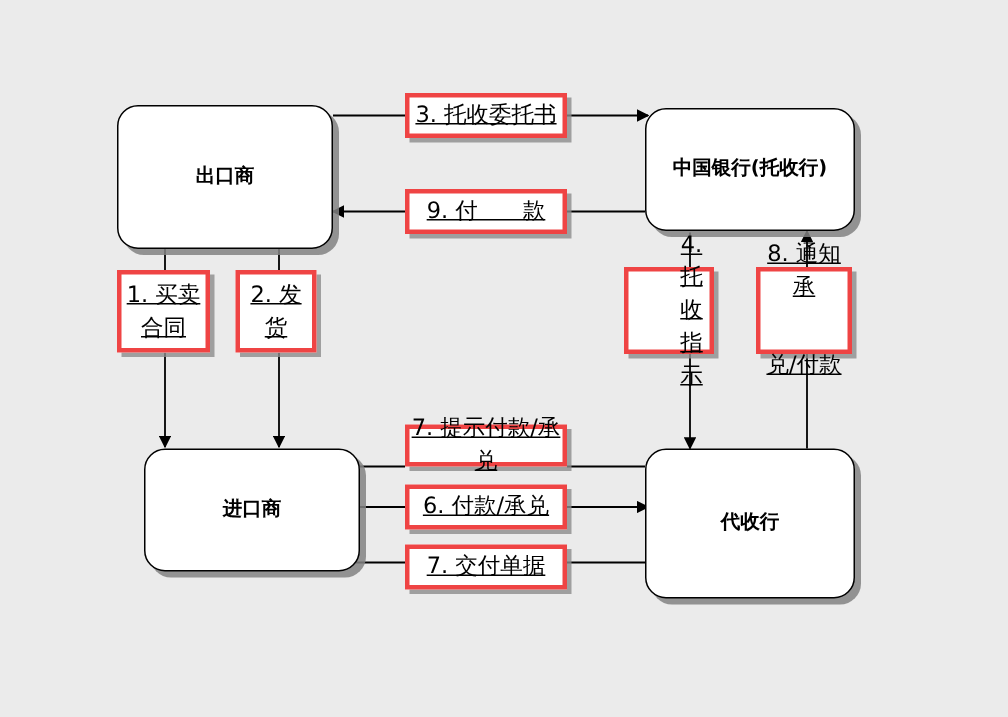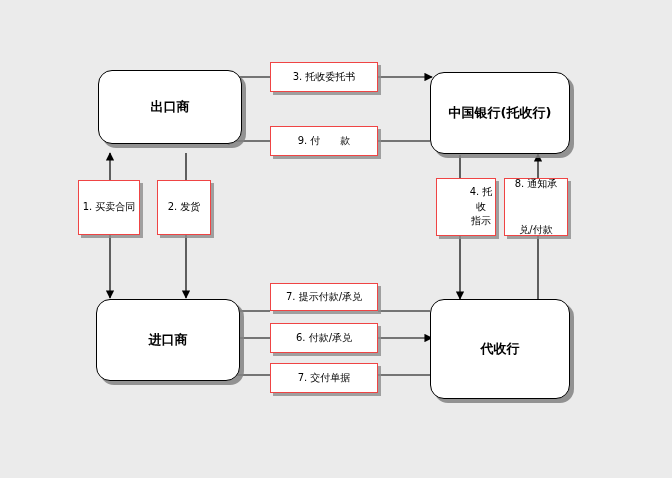--- a/index.html
+++ b/index.html
@@ -34,32 +34,33 @@
     font-weight: bold;
     font-size: 13px;
     line-height: 1.35;
     color: #000;
     z-index: 5;
     box-sizing: border-box;
   }
   .label {
     position: absolute;
     background: #ffffff;
-    border: 1px solid #ef4444;
+    border: 3px solid #ef4444;
     border-radius: 0;
     box-shadow: 3px 3px 0 rgba(140,140,140,0.8);
     display: flex;
     align-items: center;
     justify-content: center;
     text-align: center;
-    font-size: 10px;
+    font-size: 15px;
     line-height: 1.45;
     color: #000;
     z-index: 6;
     box-sizing: border-box;
+    text-decoration: underline;
   }
   svg.edges {
     position: absolute;
     left: 0;
     top: 0;
     width: 672px;
     height: 478px;
     z-index: 2;
   }
 </style>
@@ -96,21 +97,21 @@
     <line x1="430" y1="311" x2="378" y2="311" stroke="#000" stroke-width="1.2"></line>
     <line x1="270" y1="311" x2="222" y2="311" stroke="#000" stroke-width="1.2" marker-end="url(#ah)"></line>
 
     <line x1="222" y1="338" x2="270" y2="338" stroke="#000" stroke-width="1.2"></line>
     <line x1="378" y1="338" x2="432" y2="338" stroke="#000" stroke-width="1.2" marker-end="url(#ah)"></line>
 
     <line x1="430" y1="375" x2="378" y2="375" stroke="#000" stroke-width="1.2"></line>
     <line x1="270" y1="375" x2="222" y2="375" stroke="#000" stroke-width="1.2" marker-end="url(#ah)"></line>
   </svg>
 
-  <div class="node" style="left:78px; top:70px; width:144px; height:74px;margin-left:20px;">
+  <div class="node" style="left:78px; top:70px; width:144px; height:96px;">
     <span>出口商</span>
   </div>
 
   <div class="node" style="left:430px; top:72px; width:140px; height:82px; flex-direction:row;">
     <span>中国银行</span>
     <span>(托收行)</span>
   </div>
 
   <div class="node" style="left:96px; top:299px; width:144px; height:82px;">
     <span>进口商</span>
@@ -121,30 +122,30 @@
   </div>
 
   <div class="label" style="left:270px; top:62px; width:108px; height:30px;">
     <span>3. 托收委托书</span>
   </div>
 
   <div class="label" style="left:270px; top:126px; width:108px; height:30px;">
     <span class="wide-space">9. 付　　款</span>
   </div>
 
-  <div class="label" style="left:78px; top:180px; width:62px; height:55px; flex-direction:row;">
+  <div class="label" style="left:78px; top:180px; width:62px; height:55px; flex-direction:column;">
     <span>1. 买卖</span>
     <span>合同</span>
   </div>
 
   <div class="label" style="left:157px; top:180px; width:54px; height:55px;">
     <span>2. 发货</span>
   </div>
 
-  <div class="label" style="left:436px; top:178px; width:60px; height:58px; flex-direction:column;padding-left:30px;">
+  <div class="label" style="left:416px; top:178px; width:60px; height:58px; flex-direction:column;padding-left:30px;">
     <span>4. 托收</span>
     <span>指示</span>
   </div>
 
   <div class="label" style="left:504px; top:178px; width:64px; height:58px; flex-direction:column;gap:31px;">
     <span>8. 通知承</span>
     <span>兑/付款</span>
   </div>
 
   <div class="label" style="left:270px; top:283px; width:108px; height:28px;">

